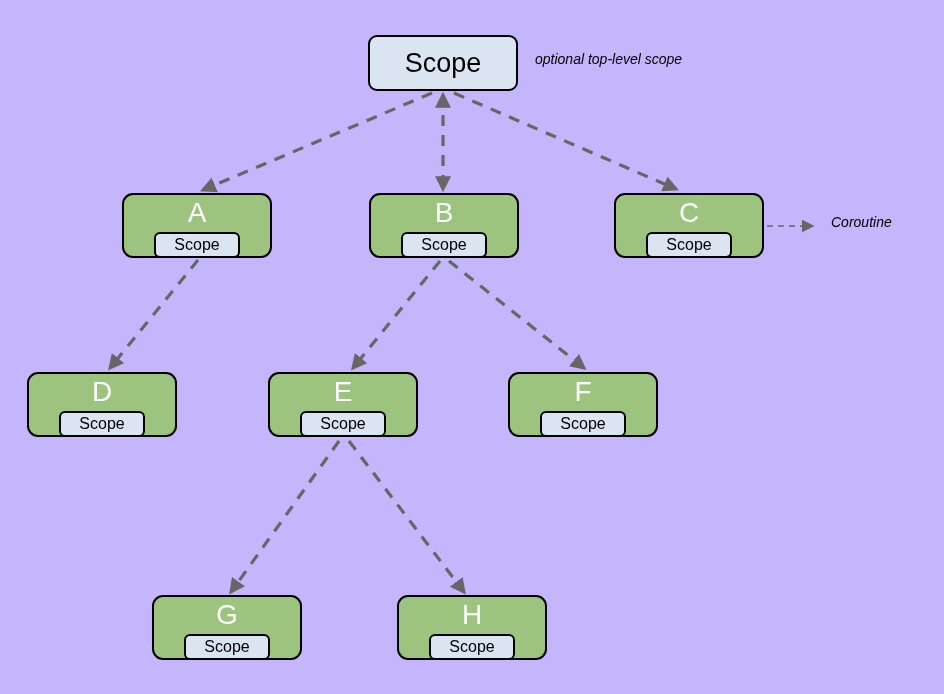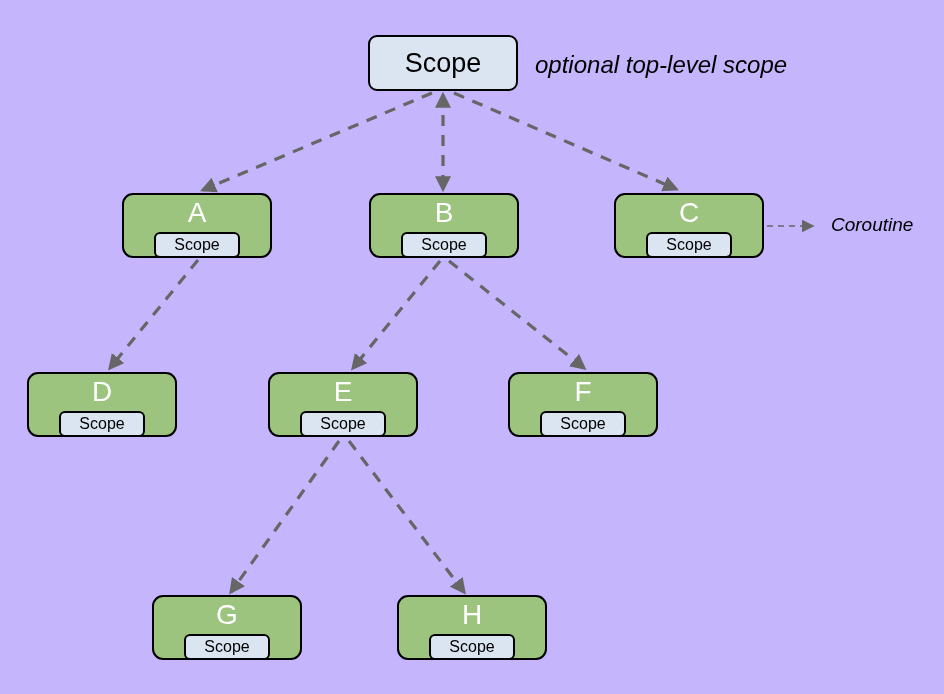--- a/index.html
+++ b/index.html
@@ -11,22 +11,22 @@
   .edge { stroke: #666666; stroke-width: 3.2; stroke-dasharray: 11 9; fill: none; }
   .edge-thin { stroke-width: 1.6; stroke-dasharray: 6 5; }
 
   .topbox {
     position: absolute; width: 150px; height: 56px;
     background: #DBE5F1; border: 2px solid #000000; border-radius: 9px;
     display: flex; align-items: center; justify-content: center;
     font-size: 27px; color: #000000;
   }
 
-  .note { position: absolute; font-style: italic; font-size: 24px; color: #000000; white-space: nowrap; }
-  .note.coroutine { font-size: 19px; }
+  .note { position: absolute; font-style: italic; font-size: 14px; color: #000000; white-space: nowrap; }
+  .note.coroutine { font-size: 14px; }
 
   .node {
     position: absolute; width: 150px; height: 65px;
     background: #9CC47F; border: 2px solid #000000; border-radius: 11px;
   }
   .letter {
     position: absolute; top: 0; left: 0; right: 0;
     text-align: center; color: #ffffff; font-size: 28px; line-height: 36px;
   }
   .chip {

